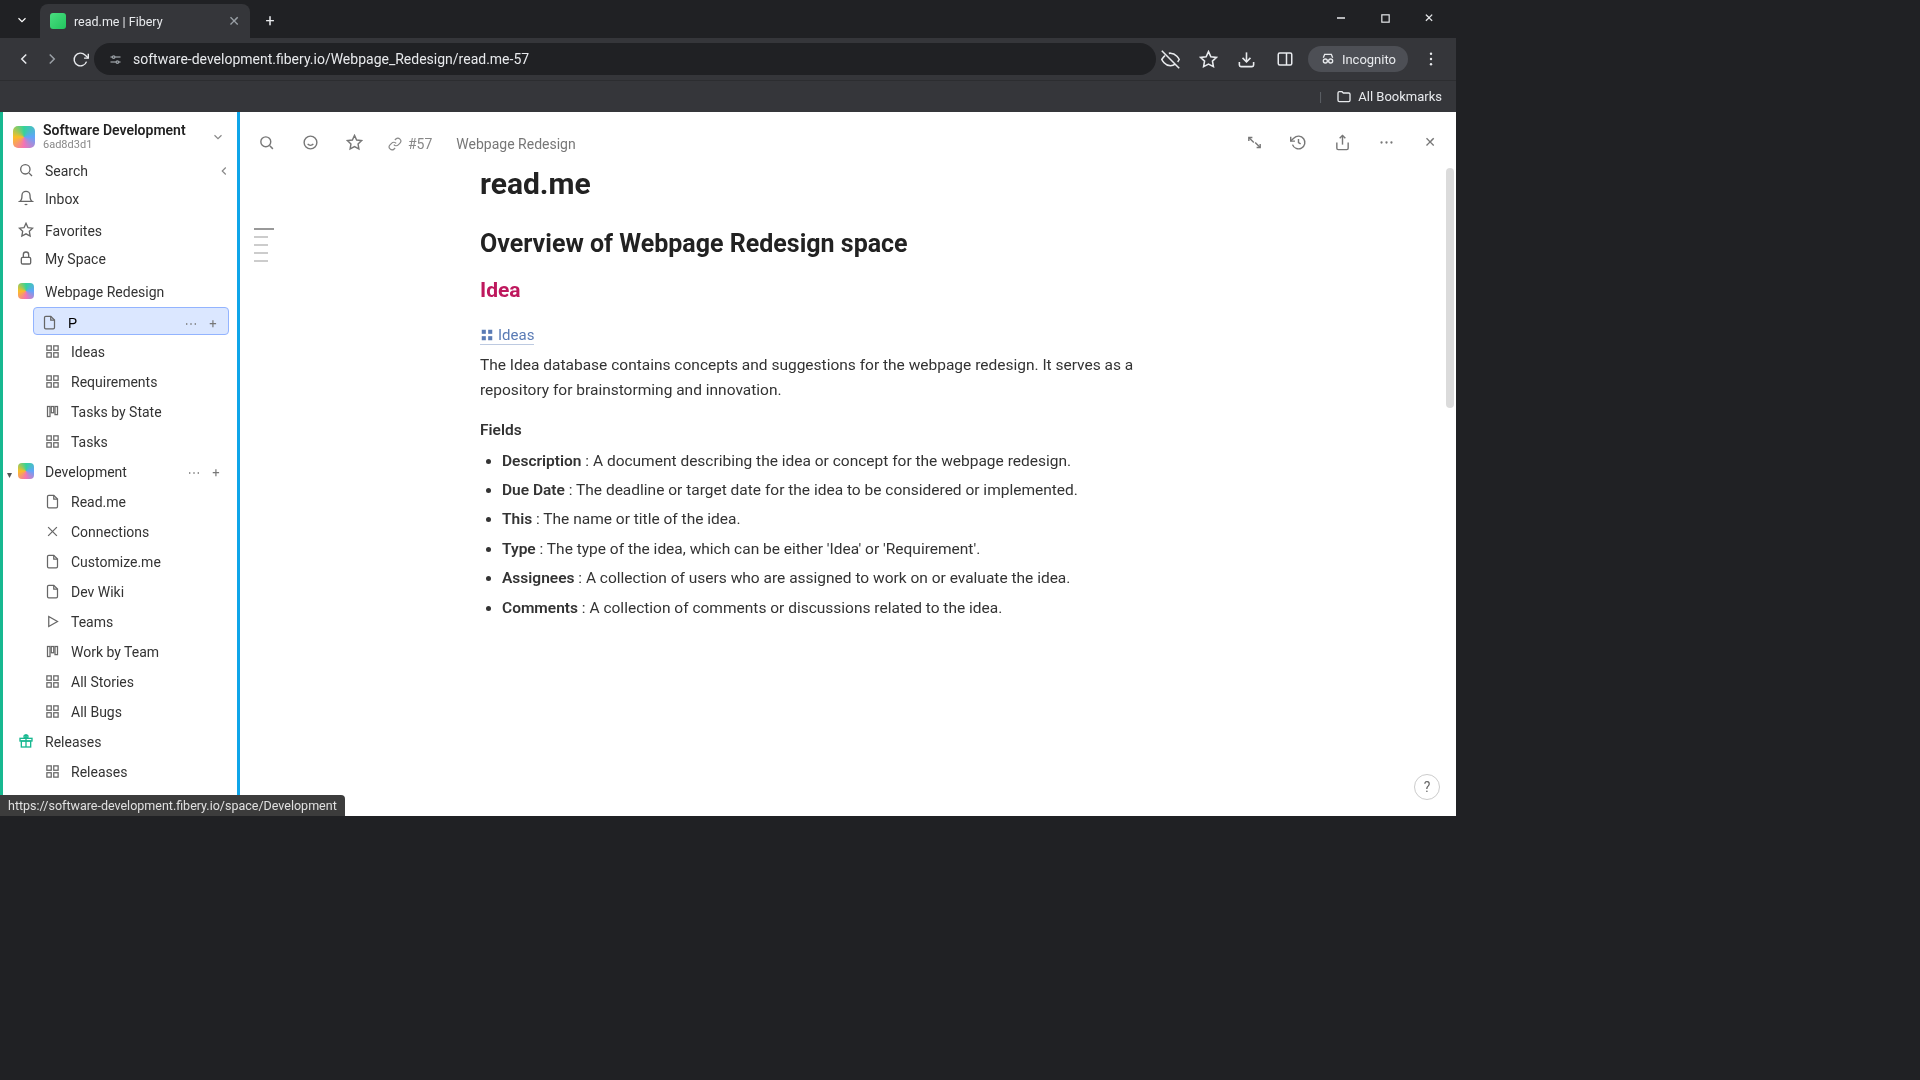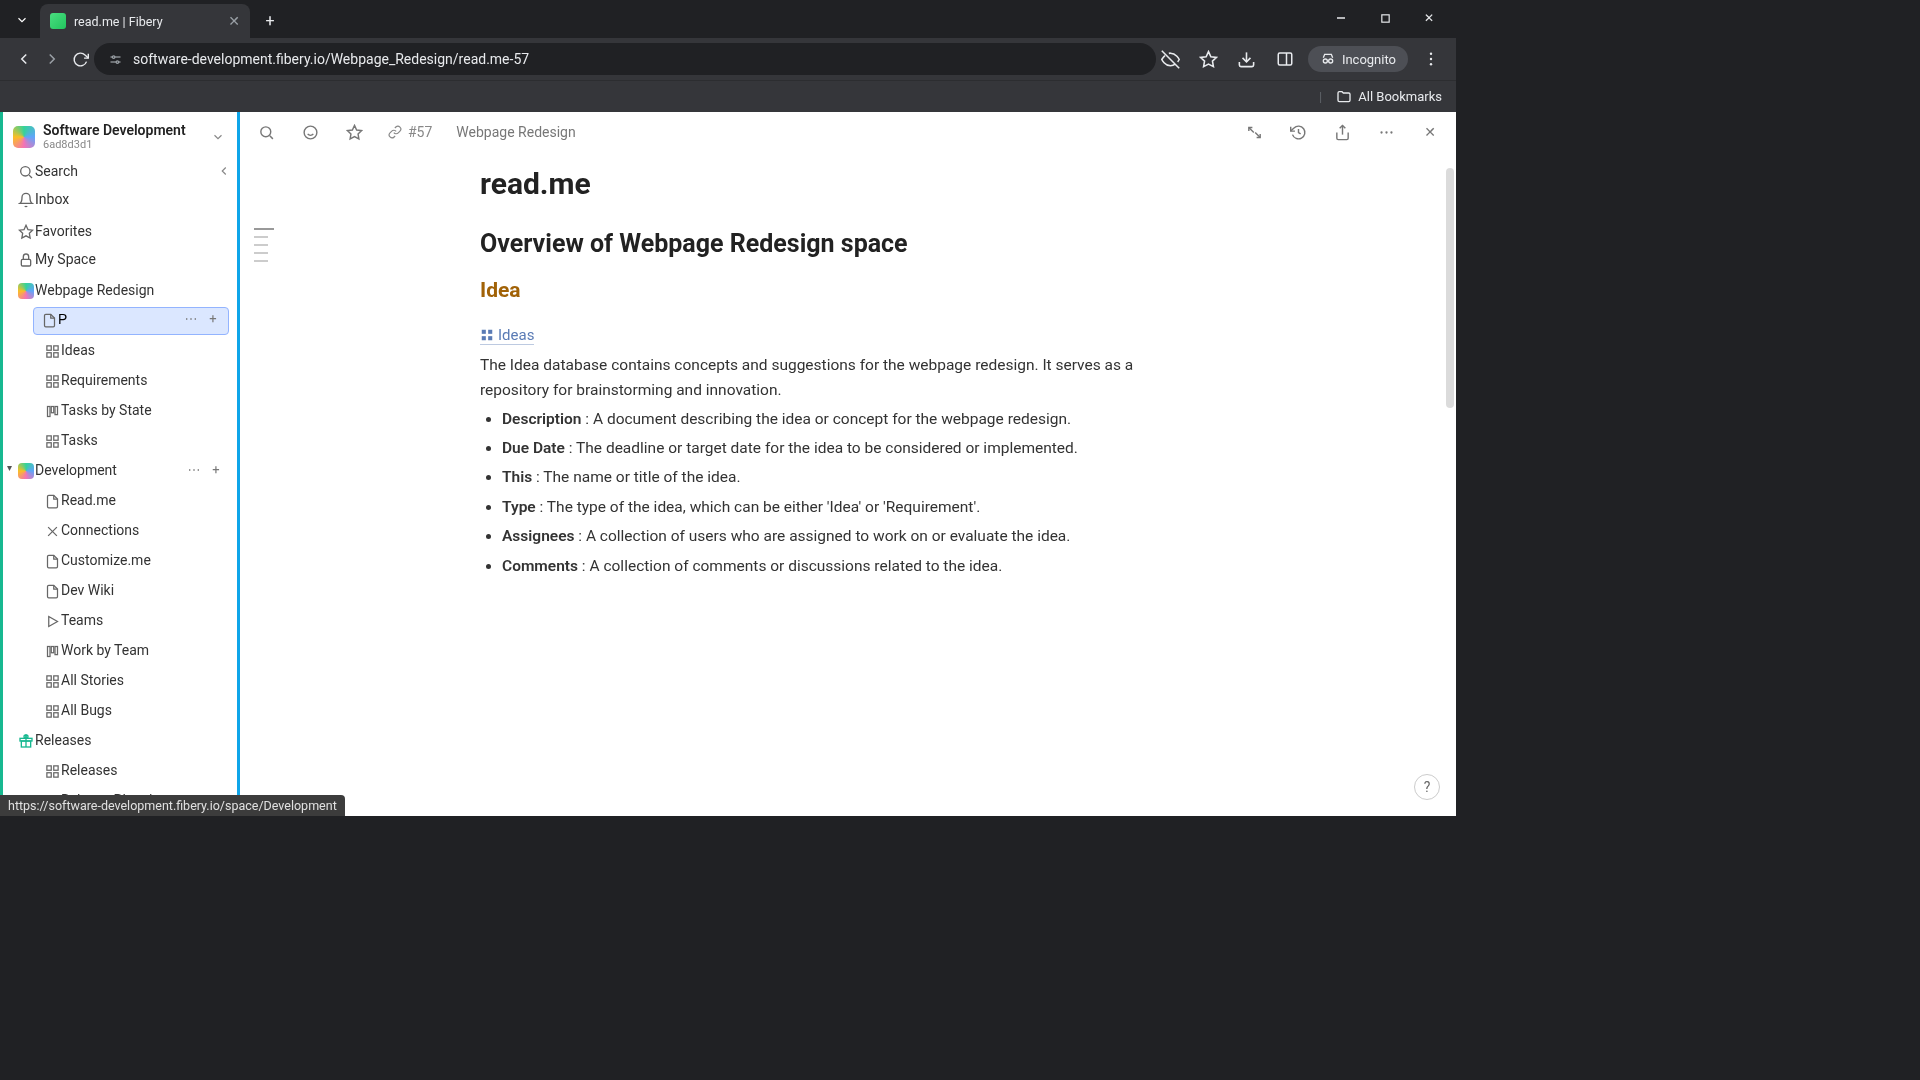--- a/index.html
+++ b/index.html
@@ -33,46 +33,46 @@
 
 .sidebar { width: 240px; border-right: 3px solid #0ea5e9; display: flex; flex-direction: column; position: relative; background: #fff; border-left: 3px solid #17b890;}
 .sidebar::-webkit-scrollbar{width:0}
 .ws-header { display: flex; align-items: center; padding: 10px 12px 6px 10px; gap: 8px; }
 .ws-logo { width: 22px; height: 22px; border-radius: 5px; background: conic-gradient(#34d399, #60a5fa, #f472b6, #fbbf24, #34d399); }
 .ws-meta { flex: 1; }
 .ws-name { font-weight: 600; font-size: 14px; color: #222; }
 .ws-id { font-size: 11px; color: #888; }
 .ws-chevron { color: #888; }
 
-.side-row { display: flex; align-items: flex-start; gap: 0; padding: 6px 12px 6px 14px; font-size: 14px; color: #333; cursor: pointer; position: relative; min-height: 28px;}
+.side-row { display: flex; align-items: flex-end; gap: 10px; padding: 6px 12px 6px 14px; font-size: 14px; color: #333; cursor: pointer; position: relative; min-height: 28px;}
 .side-row .ico { width: 18px; height: 18px; display: flex; align-items: center; justify-content: center; color: #666; flex-shrink: 0; }
 .side-row.sub { padding-left: 40px; }
 .side-row.sub .ico { margin-left: 0; }
 .side-row .caret { position: absolute; left: 4px; width: 14px; color: #555; font-size: 10px; }
 .side-row.space { font-weight: 400; }
 .side-row .actions { margin-left: auto; display: flex; gap: 4px; color: #777; font-size: 13px; }
 .side-row .actions span { width: 18px; text-align: center; }
 .side-row.editing { background: #dbe7ff; border: 1px solid #93b4ff; border-radius: 4px; margin: 1px 8px 1px 30px; padding: 3px 6px; }
 .side-row.editing input { border: none; outline: none; background: transparent; font-size: 14px; width: 60px; }
 .collapse-btn { position: absolute; right: 6px; top: 52px; color: #888; font-size: 13px; }
 
 
 .content { flex: 1; display: flex; flex-direction: column; overflow: hidden; position: relative;}
-.doc-header { height: 40px; display: flex; align-items: center; padding: 0 16px; gap: 24px; color: #666; font-size: 14px; }
+.doc-header { height: 40px; display: flex; align-items: flex-end; padding: 0 16px; gap: 24px; color: #666; font-size: 14px; }
 .doc-header .ic { width: 20px; height: 20px; display: flex; align-items:center; justify-content: center; color: #777; }
 .doc-header .crumb { display: flex; align-items: center; gap: 6px; color: #888; }
 .doc-header .spacer { flex: 1; }
 .doc-body-wrap { flex: 1; overflow-y: auto; display: flex; }
 .outline { width: 40px; padding-top: 70px; }
 .outline-line { width: 14px; height: 2px; background: #ccc; margin: 6px 0 6px 14px; }
 .outline-line.big { width: 20px; background: #999; }
 .doc-body { max-width: 720px; margin-left: 200px; padding: 10px 0 40px 0; }
 .doc-title { font-size: 30px; font-weight: 700; margin: 4px 0 28px 0; color: #222;}
 .doc-h2 { font-size: 25px; font-weight: 700; margin: 8px 0 16px 0; color: #222;}
-.doc-h3 { font-size: 21px; font-weight: 700; margin: 20px 0 10px 0; color: #a16207;}
+.doc-h3 { font-size: 21px; font-weight: 700; margin: 20px 0 10px 0; color: #be185d;}
 .doc-p { font-size: 15.5px; line-height: 1.6; color: #333; margin-bottom: 2px; }
 .doc-link { color: #5a7bb5; border-bottom: 1px solid rgba(90,123,181,.4); display: inline-flex; align-items: center; gap: 4px; margin: 14px 0 8px 0; font-size: 15px;}
 .fields-h { font-weight: 600; font-size: 15.5px; margin: 18px 0 8px 0; }
 .doc-ul { list-style: disc; padding-left: 22px; }
 .doc-ul li { font-size: 15.5px; line-height: 1.9; color: #333; }
 .doc-ul li b { font-weight: 600; }
 
 .status-url { position: absolute; bottom: 0; left: 0; background: #3c3c3c; color: #e0e0e0; font-size: 12.5px; padding: 3px 8px; border-radius: 0 4px 0 0; }
 .help-btn { position: absolute; right: 16px; bottom: 16px; width: 26px; height: 26px; border: 1px solid #ccc; border-radius: 50%; display: flex; align-items: center; justify-content: center; color: #666; font-size: 14px; background: #fff;}
 .scrollbar-stub { position: absolute; right: 2px; top: 56px; width: 8px; height: 240px; background: #ccc; border-radius: 4px; opacity: .7;}
@@ -517,20 +517,21 @@
         <a class="doc-link">
           <svg width="14" height="14" viewBox="0 0 24 24" fill="#5a7bb5">
               <rect x="3" y="3" width="7" height="7"></rect>
               <rect x="14" y="3" width="7" height="7"></rect>
               <rect x="3" y="14" width="7" height="7"></rect>
               <rect x="14" y="14" width="7" height="7"></rect>
             </svg>
           <span>Ideas</span>
         </a>
         <p class="doc-p">The Idea database contains concepts and suggestions for the webpage redesign. It serves as a repository for brainstorming and innovation.</p>
+        <div class="fields-h">Fields</div>
         <ul class="doc-ul" id="fields-ul">
             <li><b>Description</b><span> : A document describing the idea or concept for the webpage redesign.</span></li>
             <li><b>Due Date</b><span> : The deadline or target date for the idea to be considered or implemented.</span></li>
             <li><b>This</b><span> : The name or title of the idea.</span></li>
             <li><b>Type</b><span> : The type of the idea, which can be either 'Idea' or 'Requirement'.</span></li>
             <li><b>Assignees</b><span> : A collection of users who are assigned to work on or evaluate the idea.</span></li>
             <li><b>Comments</b><span> : A collection of comments or discussions related to the idea.</span></li>
           </ul>
       </div>
     </div>

